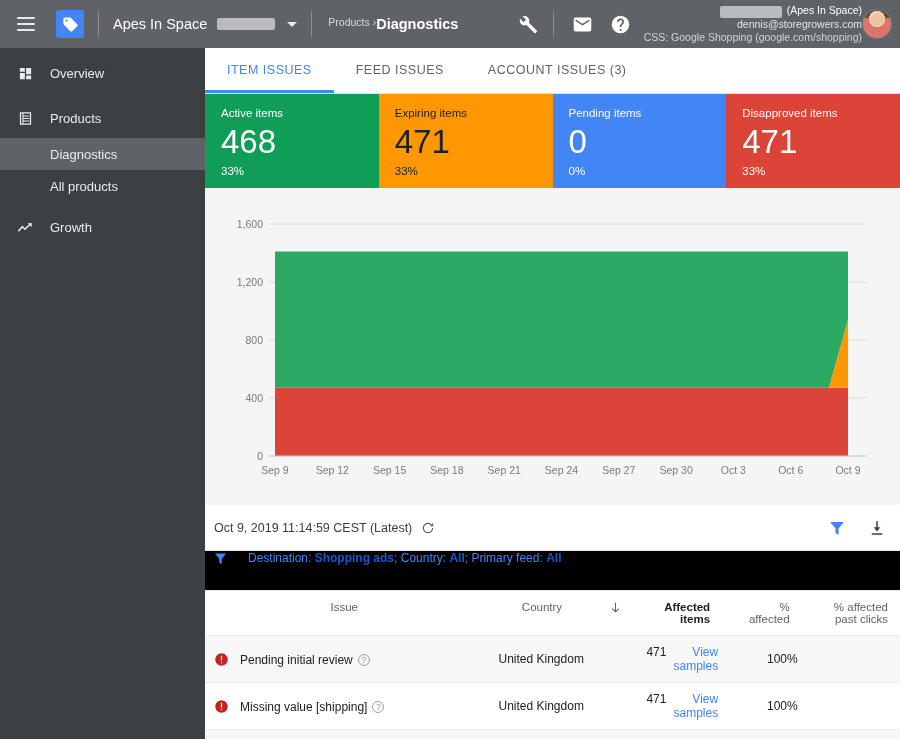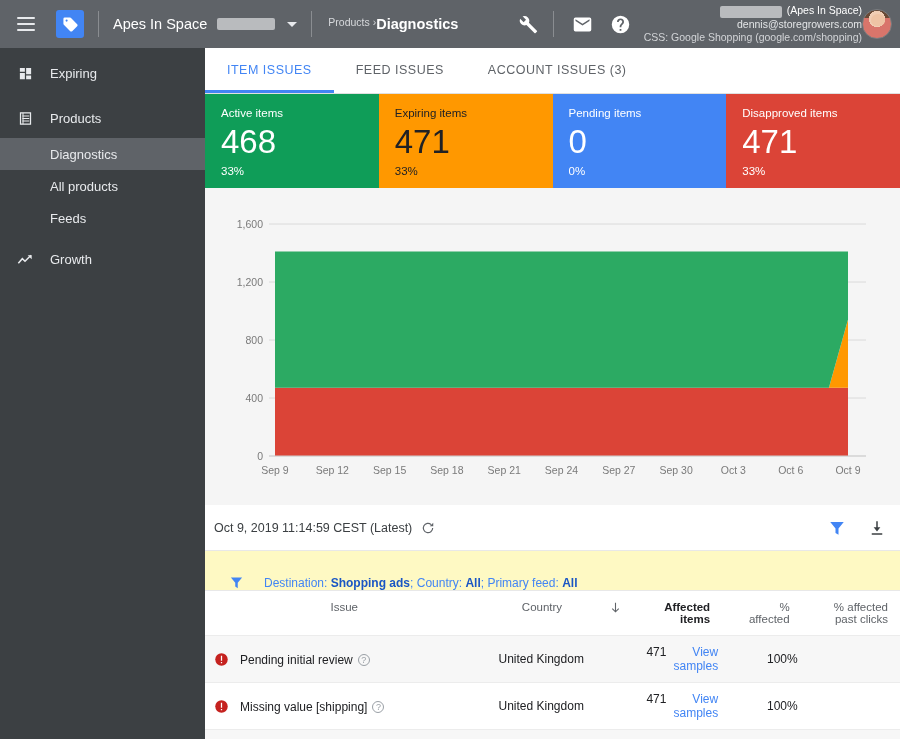--- a/index.html
+++ b/index.html
@@ -75,21 +75,21 @@
   .chartwrap { height:317px; background:#f5f5f5; position:relative; }
   .chartsvg { position:absolute; top:0; left:0; }
 
   
   .daterow { height:46px; display:flex; align-items:center; padding:0 14px 0 9px; background:#fff; border-bottom:1px solid #e8e8e8;}
   .datetxt { font-size:12.5px; color:#3c4043; }
   .refresh { margin-left:9px; cursor:pointer; display:flex;align-items:center;}
   .drspacer { margin-left:auto; display:flex; align-items:center; gap:22px;}
   .iconbtn { cursor:pointer; display:flex; align-items:center; justify-content:center; }
 
-  .filterrow { height:40px; display:flex; align-items:flex-end; padding-left:24px; background:#fef9c3; border-bottom:1px solid #e8e8e8;}
+  .filterrow { height:40px; display:flex; align-items:flex-start; padding-left:8px; background:#000000; border-bottom:1px solid #e8e8e8;}
   .filtertxt { font-size:12px; color:#4285F4; margin-left:20px;}
   .filtertxt b { color:#1a56c4; font-weight:bold;}
 
   
   table { width:100%; border-collapse:collapse; }
   thead th { font-size:11.5px; color:#5f6368; font-weight:normal; padding:10px 16px; vertical-align:top;margin-left:41px; }
   thead th.num { text-align:right; }
   thead th.bold { font-weight:bold; color:#202124; }
   tbody td { font-size:12px; color:#202124; padding:9px 8px; border-top:1px solid #ececec;}
   tbody tr.shaded td { background:#f7f7f7; }
@@ -156,40 +156,37 @@
   </div>
 
   <div class="sidebar">
     <div class="nav-gap"></div>
     <div class="nav-item">
       <span class="nico">
         <svg width="15" height="15" viewBox="0 0 24 24">
             <path fill="#e8eaed" d="M3 3h8v6H3zm0 8h8v10H3zm10-8h8v10h-8zm0 12h8v6h-8z"></path>
           </svg>
       </span>
-      <span>Expiring</span>
+      <span>Overview</span>
     </div>
     <div class="nav-gap"></div>
     <div class="nav-item">
       <span class="nico">
         <svg width="15" height="15" viewBox="0 0 24 24">
             <path fill="none" stroke="#e8eaed" stroke-width="2" d="M4 3h16v18H4z"></path>
             <path stroke="#e8eaed" stroke-width="1.6" d="M8 3v18M7 8h11M7 12h11M7 16h11"></path>
           </svg>
       </span>
       <span>Products</span>
     </div>
     <div class="nav-sub active">
       <span>Diagnostics</span>
     </div>
     <div class="nav-sub">
       <span>All products</span>
-    </div>
-    <div class="nav-sub">
-      <span>Feeds</span>
     </div>
     <div class="nav-gap"></div>
     <div class="nav-item">
       <span class="nico">
         <svg width="16" height="16" viewBox="0 0 24 24">
             <path fill="none" stroke="#e8eaed" stroke-width="2.2" d="M2 17l6-7 4 4 9-9"></path>
             <path fill="#e8eaed" d="M16 5h6v6z"></path>
           </svg>
       </span>
       <span>Growth</span>

